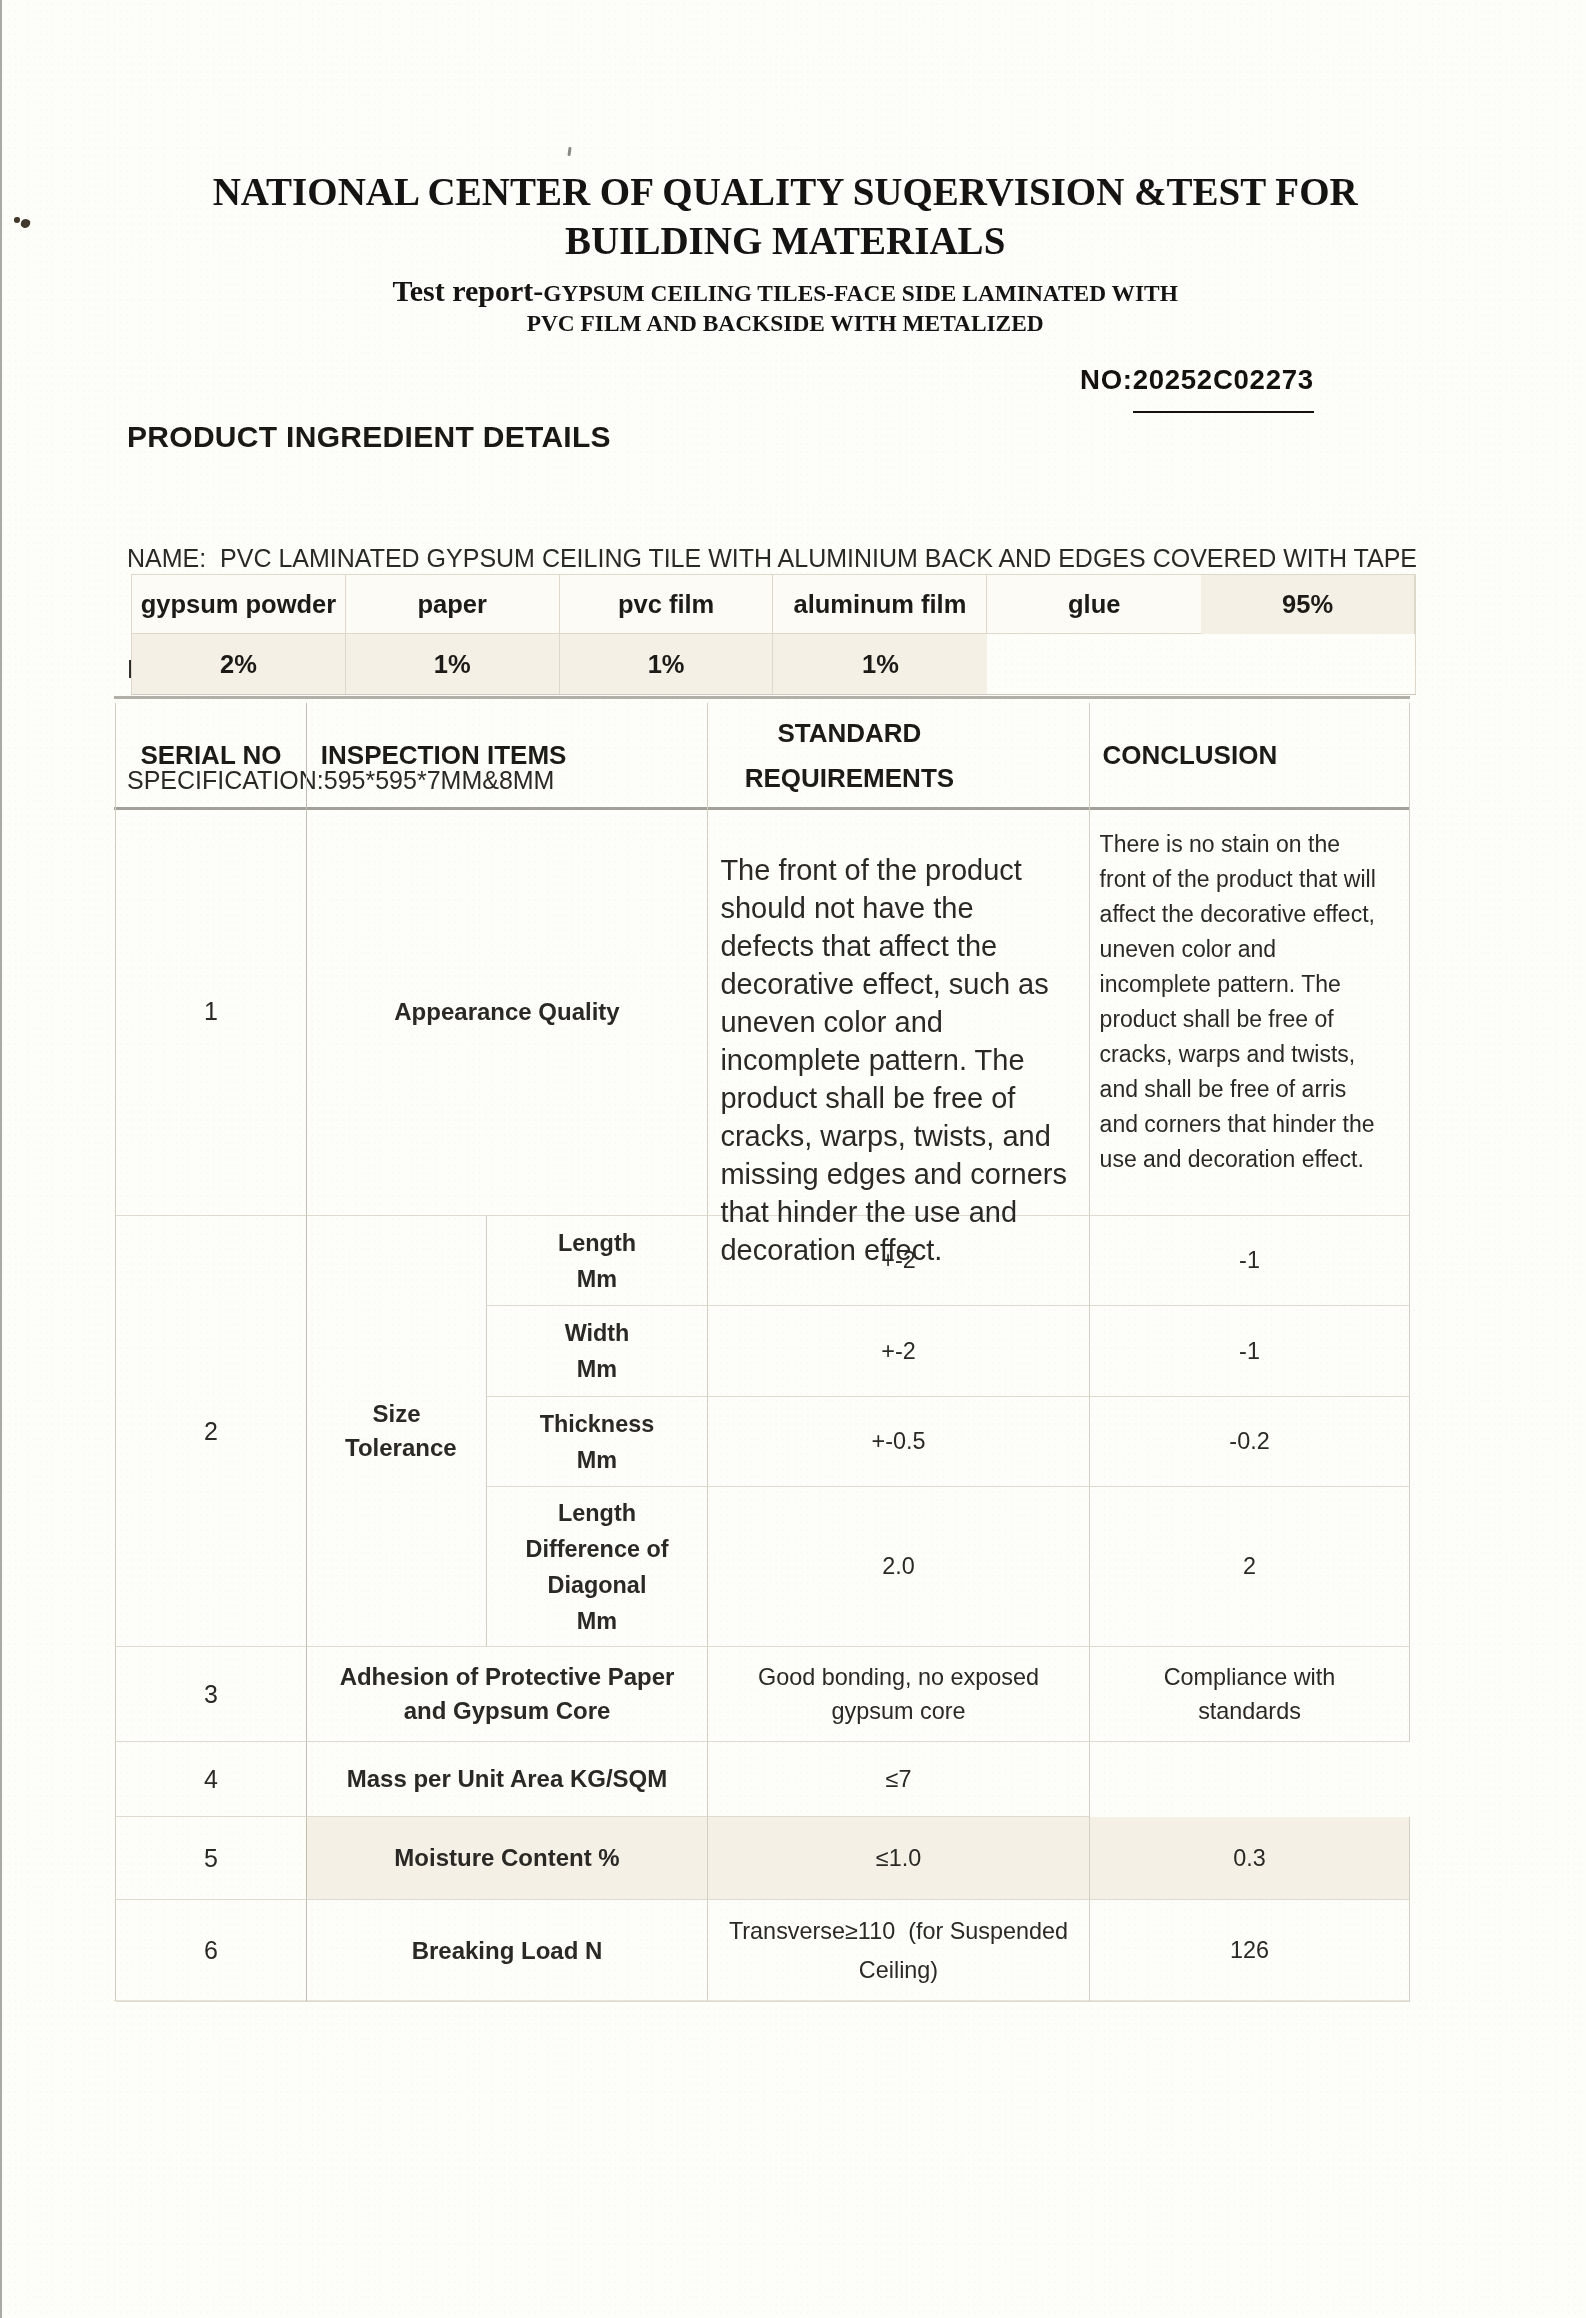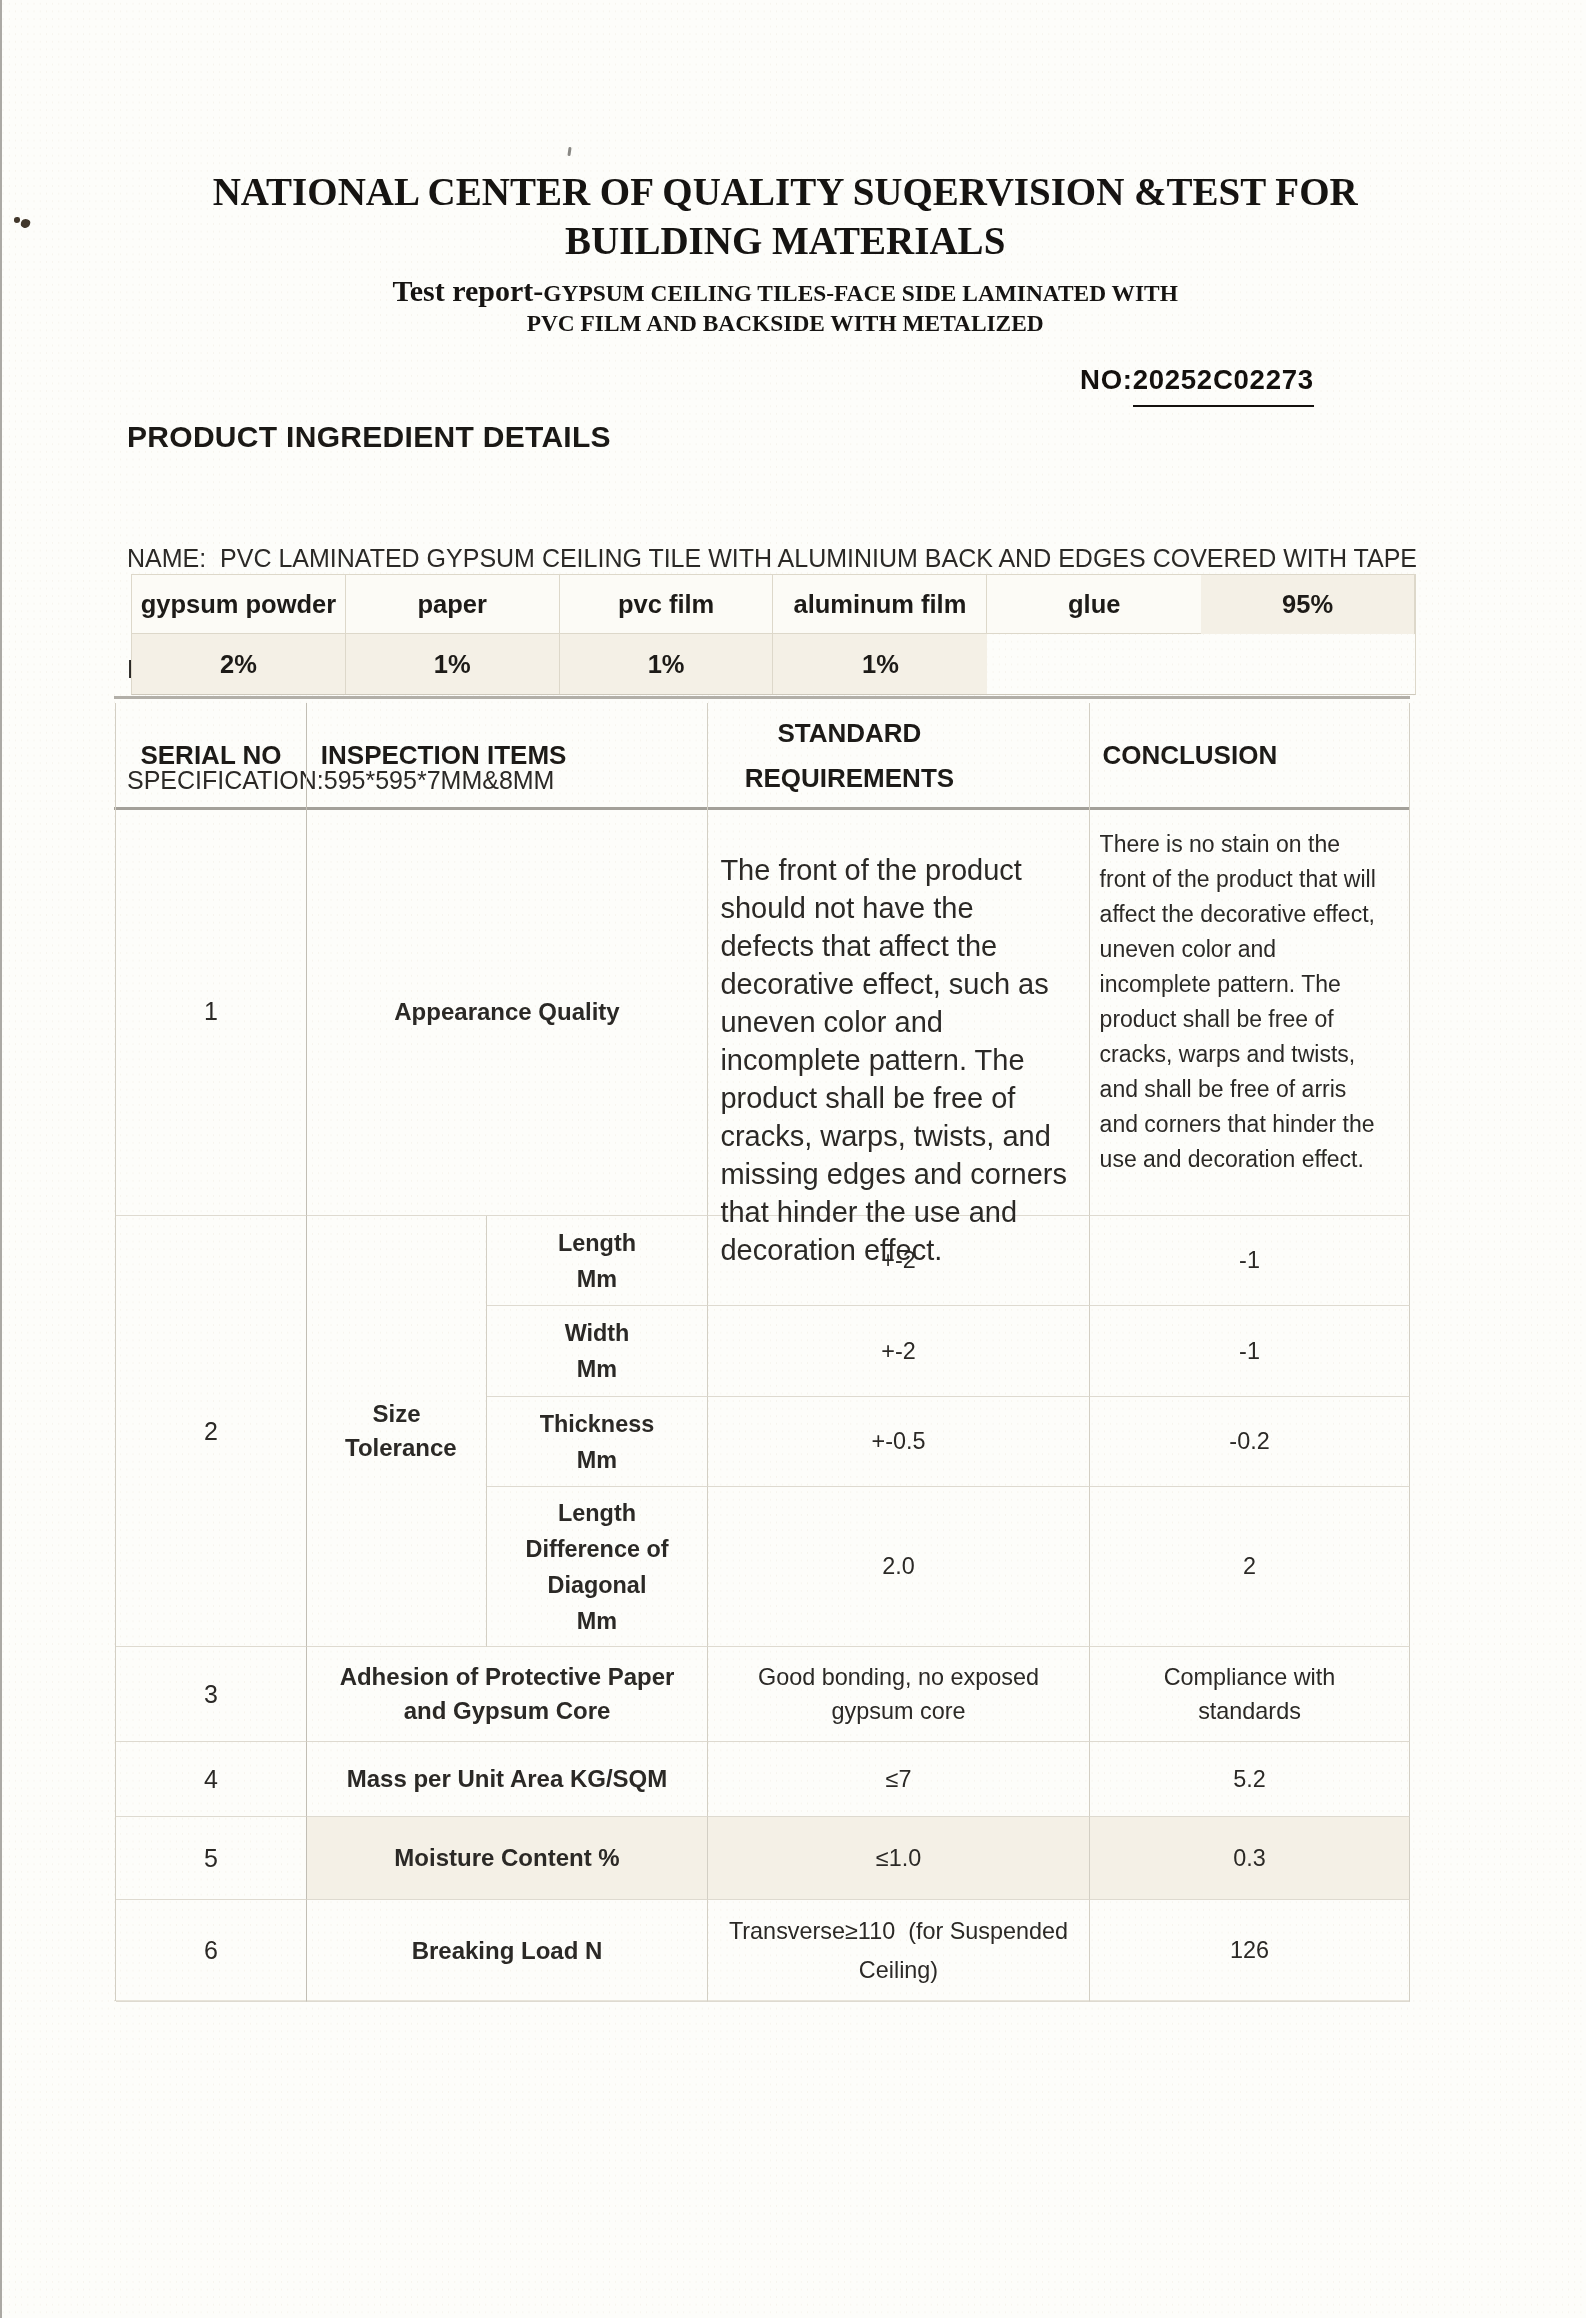--- a/index.html
+++ b/index.html
@@ -38,21 +38,21 @@
   .center-band{left:20.7px;width:1529px;text-align:center;}
   .title-line{font-family:"Liberation Serif","DejaVu Serif",serif;font-weight:700;font-size:39px;letter-spacing:0px;color:#161412;white-space:nowrap;}
   .t1{top:169px;}
   .t2{top:218px;}
   .sub1{top:274px;white-space:nowrap;}
   .sub-prefix{font-family:"Liberation Serif","DejaVu Serif",serif;font-weight:700;font-size:30px;color:#161412;}
   .sub-rest,.sub-line{font-family:"Liberation Serif","DejaVu Serif",serif;font-weight:700;font-size:23.4px;color:#161412;}
   .sub2{top:310px;}
   .sub3{top:338px;}
   .report-no{left:1080px;top:364px;font-size:27.6px;font-weight:700;letter-spacing:0.7px;color:#14110e;white-space:nowrap;}
-  .report-no .num{border-bottom:2.8px solid #14110e;padding-bottom:10px;}
+  .report-no .num{border-bottom:2.8px solid #14110e;padding-bottom:16px;}
 
   
   .pid-heading{left:127px;top:420px;font-size:30px;font-weight:600;letter-spacing:0.3px;color:#1b1916;}
   .pid-lines{left:127px;top:466px;width:1364px;font-size:25px;line-height:37px;color:var(--ink-soft);white-space:pre-wrap;}
 
   
   .ingr{left:131px;top:574px;width:1285px;display:grid;
     grid-template-columns:repeat(6,1fr);grid-template-rows:59px 60px;
     border:0.7px solid var(--iline);border-bottom:1.4px solid #cdc8bb;box-sizing:border-box;}
   .ingr .cell{display:flex;align-items:center;justify-content:center;
@@ -195,21 +195,20 @@
       <span>gypsum core</span>
     </div>
     <div class="cell value" style="grid-area:7/5/8/6;line-height:34px;">
       <span>Compliance with</span>
       <span>standards</span>
     </div>
 
     <div class="cell serial dark-r" style="grid-area:8/1/9/2;">4</div>
     <div class="cell item" style="grid-area:8/2/9/4;">Mass per Unit Area KG/SQM</div>
     <div class="cell value" style="grid-area:8/4/9/5;">≤7</div>
-    <div class="cell value" style="grid-area:8/5/9/6;">5.2</div>
 
     <div class="cell serial dark-r" style="grid-area:9/1/10/2;">5</div>
     <div class="cell item tint" style="grid-area:9/2/10/4;">Moisture Content %</div>
     <div class="cell value tint" style="grid-area:9/4/10/5;">≤1.0</div>
     <div class="cell value tint" style="grid-area:9/5/10/6;">0.3</div>
 
     <div class="cell serial dark-r" style="grid-area:10/1/11/2;">6</div>
     <div class="cell item" style="grid-area:10/2/11/4;">Breaking Load N</div>
     <div class="cell value" style="grid-area:10/4/11/5;">
       <span style="white-space:pre-wrap;">Transverse≥110  (for Suspended</span>

